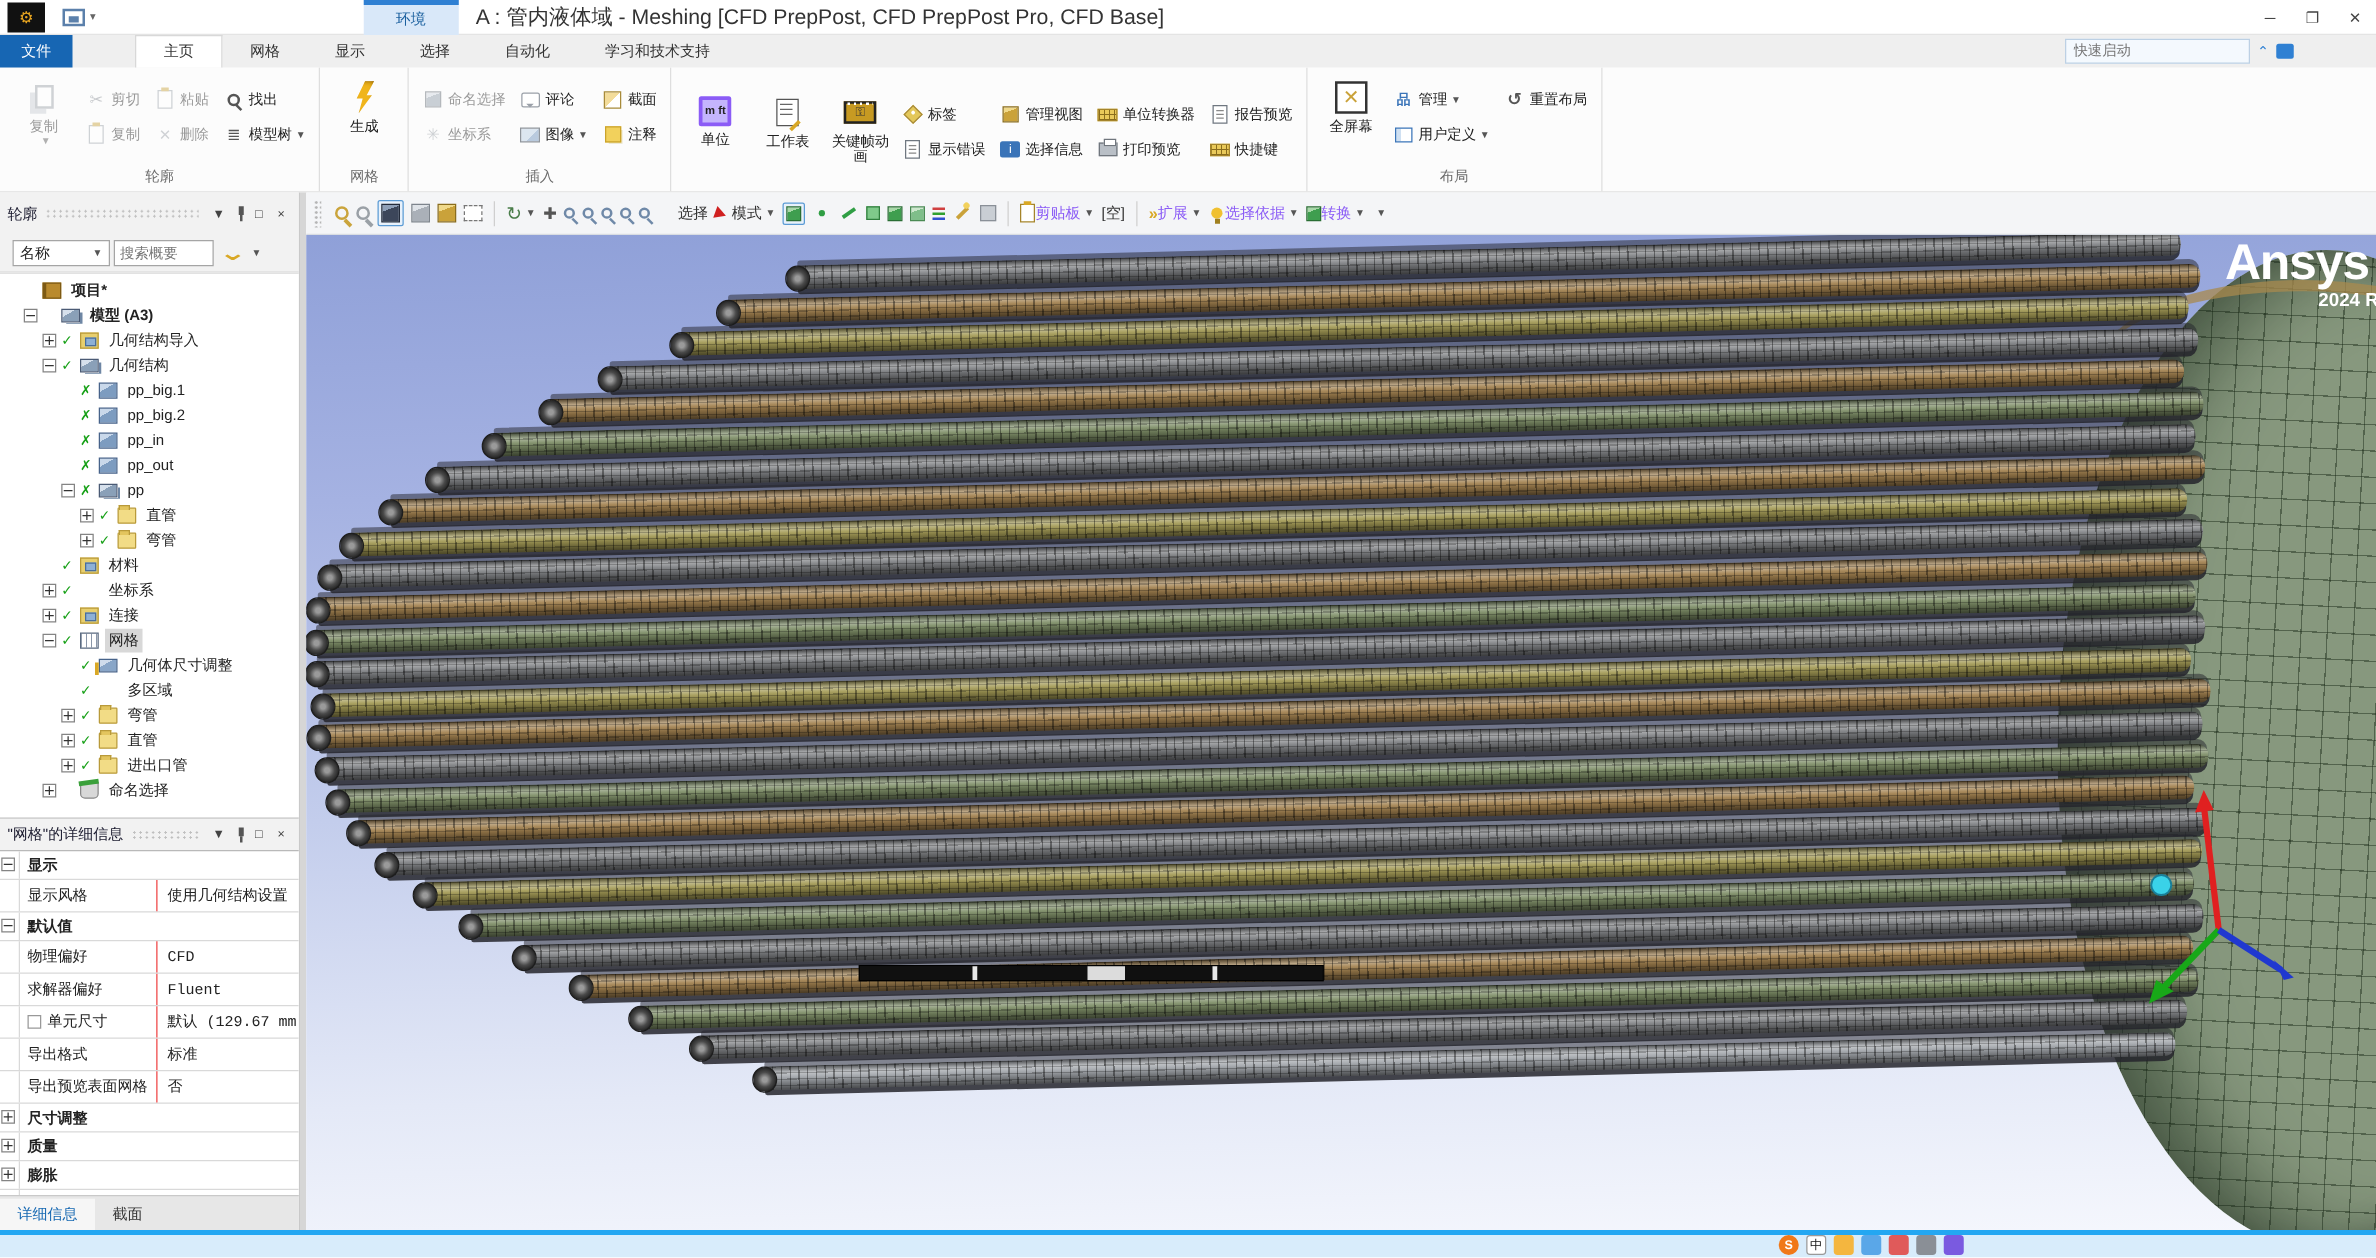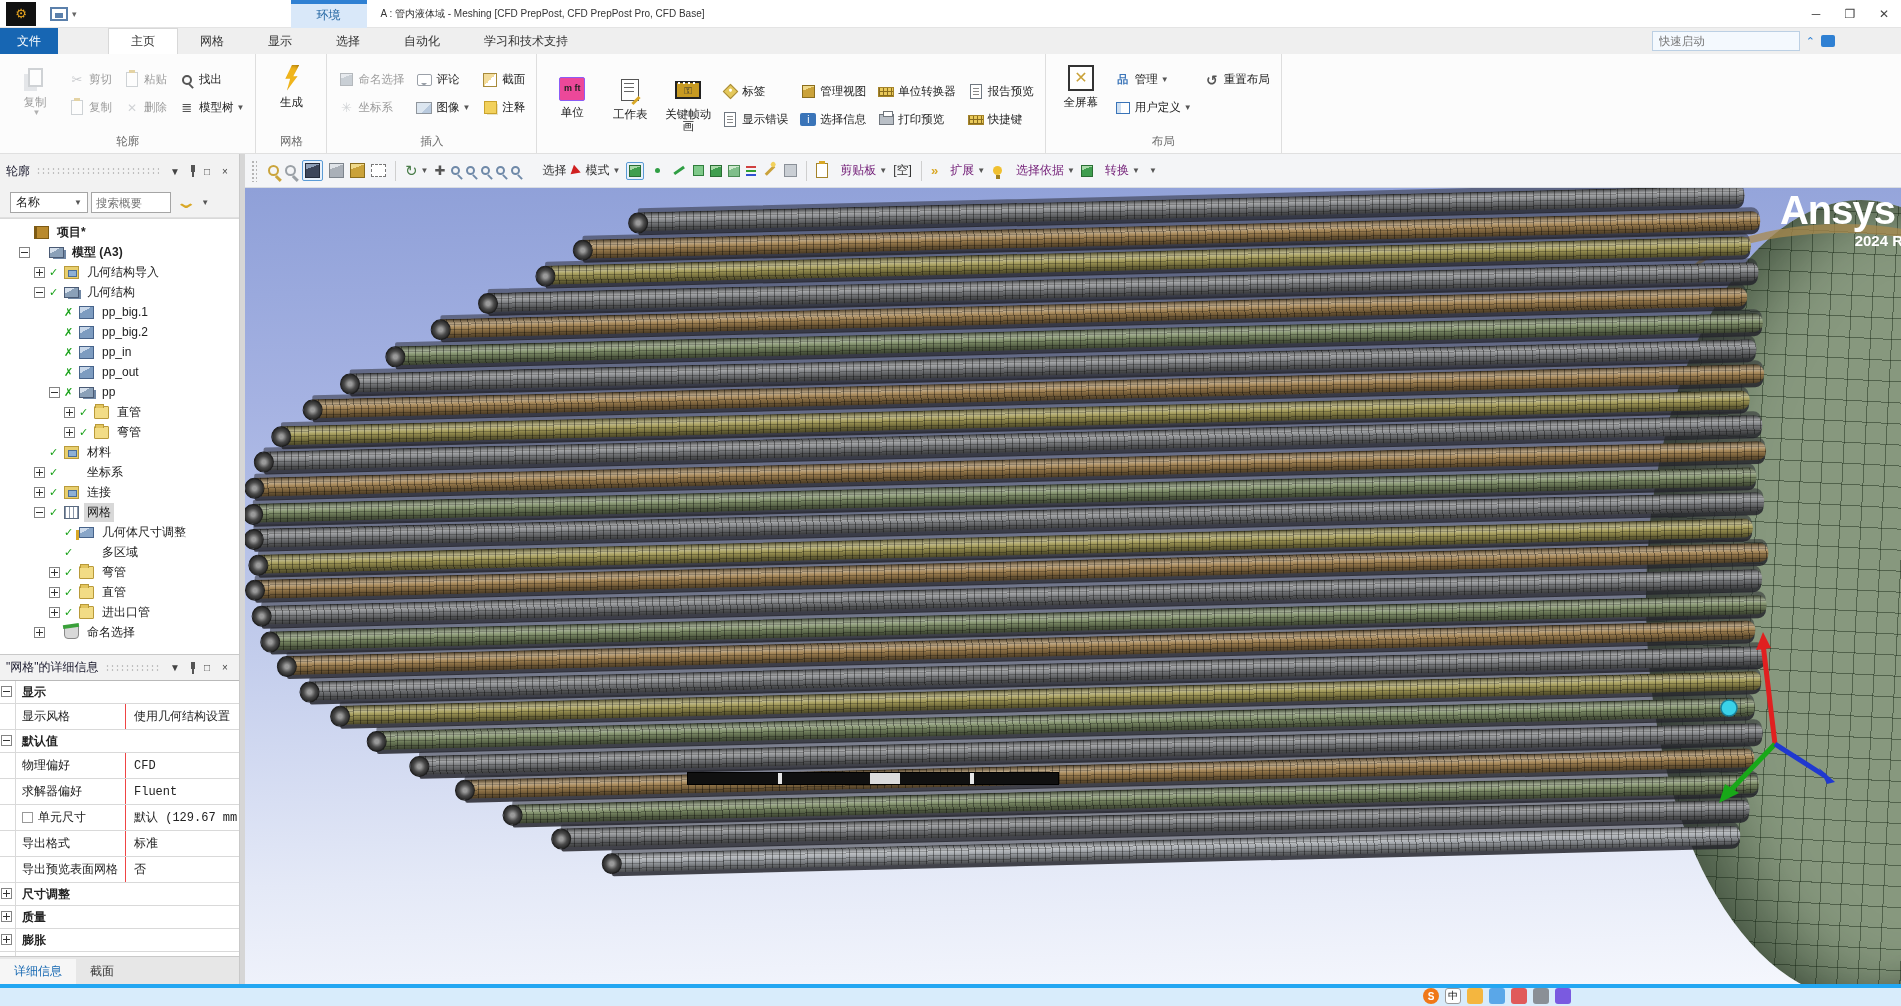--- a/index.html
+++ b/index.html
@@ -7,21 +7,21 @@
 body { font-family:"Liberation Sans","DejaVu Sans",sans-serif; font-size:12px; color:#222; background:#fff; }
 #app { position:relative; width:1901px; height:1006px; background:#fff; display:flex; flex-direction:column; }
 
 
 .titlebar { height:28px; display:flex; align-items:center; background:#fff; border-bottom:1px solid #e4e4e4; position:relative; flex:0 0 28px; }
 .app-logo { width:30px; height:24px; background:#111; margin:2px 4px 2px 6px; display:flex; align-items:center; justify-content:center; color:#e8a520; font-size:13px; }
 .tb-save { width:18px; height:14px; border:2px solid #5b80ab; margin-left:10px; position:relative; }
 .tb-save::after { content:""; position:absolute; left:3px; top:4px; width:8px; height:5px; background:#5b80ab; }
 .tb-caret { color:#666; font-size:9px; margin:0 4px; }
 .env-chip { margin-left:210px; height:28px; padding:0 26px; background:#d9e8f9; border-top:4px solid #2f80d3; color:#1a5f9e; display:flex; align-items:center; }
-.title-text { margin-left:14px; color:#333; font-size:10px; white-space:nowrap; }
+.title-text { margin-left:14px; color:#333; font-size:17px; white-space:nowrap; }
 .win-btns { position:absolute; right:0; top:0; height:28px; display:flex; }
 .win-btn { width:34px; height:28px; display:flex; align-items:center; justify-content:center; color:#444; font-size:12px; }
 
 
 .tabrow { height:26px; background:#efefef; display:flex; align-items:stretch; position:relative; flex:0 0 26px; }
 .file-btn { width:58px; background:#1766b3; color:#fff; display:flex; align-items:center; justify-content:center; }
 .tabs { display:flex; margin-left:14px;padding-left:36px; }
 .tab { padding:0 22px; display:flex; align-items:center; color:#333; }
 .tab.active { background:#fff; border:1px solid #d8d8d8; border-bottom:none; }
 .quick-launch { position:absolute; right:66px; top:3px; display:flex; align-items:center; }
@@ -75,21 +75,21 @@
 .ic-cubes { width:13px; height:13px; background:linear-gradient(160deg,#cfd6de 30%,#8d99a6 30%); border:1px solid #5f6770; }
 .ic-cubeg { width:13px; height:13px; background:linear-gradient(160deg,#f0d98a 30%,#caa23a 30%); border:1px solid #8a6d1d; }
 .ic-info { width:13px; height:13px; background:#3a74b8; color:#fff; border-radius:2px; font-size:10px; display:flex; align-items:center; justify-content:center; }
 .ic-print { width:15px; height:11px; background:#b9bfc6; border:1px solid #70767d; position:relative; }
 .ic-print::before { content:""; position:absolute; left:3px; top:-4px; width:8px; height:4px; background:#fff; border:1px solid #70767d; }
 .ic-kbd { width:16px; height:10px; background:#e9c95a; border:1px solid #a5842a; background-image:repeating-linear-gradient(90deg,#8a6d1d 0 1px,transparent 1px 4px),repeating-linear-gradient(0deg,#8a6d1d 0 1px,transparent 1px 4px); }
 .ic-full { width:26px; height:26px; border:2px solid #333; position:relative; background:#fff; display:flex; align-items:center; justify-content:center; color:#caa23a; font-weight:bold; font-size:16px; }
 .ic-user { width:14px; height:12px; border:1px solid #3a74b8; background:linear-gradient(90deg,#cfe0f2 35%,#fff 35%); }
 .g-reset { color:#555; font-size:14px; font-weight:bold; }
 .ic-manage { color:#3a74b8; font-size:11px; font-weight:bold; }
-.units-active { background:#ec4899; border:1px solid #8b5cf6; border-radius:2px; }
+.units-active { background:#c4b5fd; border:3px solid #8b5cf6; border-radius:2px; }
 
 
 .main { flex:1; display:flex; min-height:0; }
 .left-col { width:240px; flex:0 0 240px; display:flex; flex-direction:column; border-right:1px solid #c9c9c9; background:#f2f2f2; }
 .splitter { width:5px; flex:0 0 5px; background:#d6d6d6; }
 .right-col { flex:1; display:flex; flex-direction:column; min-width:0; }
 
 
 .phead { height:34px; display:flex; align-items:center; padding:0 6px; background:#f2f2f2; color:#1a1a2e; }
 .phead .dots { flex:1; height:8px; margin:0 6px; background-image:radial-gradient(#bfbfbf 1px,transparent 1.2px); background-size:5px 4px; background-position:0 0; }
@@ -172,21 +172,21 @@
 .gdot { width:5px; height:5px; border-radius:50%; background:#2f9e44; margin:5px; }
 .gline { width:12px; height:2.5px; background:#2f9e44; transform:rotate(-35deg); margin:6px 2px; }
 .gface { width:11px; height:11px; background:#7fc98a; border:1px solid #2f7e3c; }
 .gcube { width:12px; height:12px; background:linear-gradient(160deg,#a8d8a8 30%,#3f9e4f 30%); border:1px solid #2a6e34; }
 .gcube2 { width:12px; height:12px; background:linear-gradient(160deg,#cde8cd 30%,#7fbe8a 30%); border:1px solid #4a8a54; }
 .xyz { display:flex; flex-direction:column; }
 .xyz i { width:10px; height:2px; margin:1px 0; display:block; }
 .wand { width:12px; height:3px; background:#caa23a; transform:rotate(-45deg); position:relative; margin:6px 2px; }
 .wand::after { content:""; position:absolute; right:-3px; top:-3px; width:5px; height:5px; background:#f2d15c; border-radius:50%; }
 .graytool { width:13px; height:13px; background:#c9ced4; border:1px solid #8a9098; }
-.gt-label { margin-left:12px; white-space:nowrap; color:#701a75; }
+.gt-label { margin-left:0; white-space:nowrap; color:#8b5cf6; }
 .ic-clip2 { width:12px; height:15px; background:#fff; border:1px solid #a5842a; position:relative; }
 .ic-clip2::before { content:""; position:absolute; left:2px; top:-3px; width:6px; height:3px; background:#d9a826; }
 .ic-ext2 { color:#d9a826; font-weight:bold; font-size:13px; }
 .ic-bulb { width:9px; height:9px; background:#f0c030; border-radius:50%; position:relative; margin:0 2px; }
 .ic-bulb::after { content:""; position:absolute; left:2.5px; bottom:-4px; width:4px; height:4px; background:#a08020; }
 .ic-conv { width:12px; height:12px; background:linear-gradient(160deg,#a8d8a8 30%,#3f9e4f 30%); border:1px solid #2a6e34; }
 .gt-text2 { color:#333; white-space:nowrap; }
 
 
 .viewport { flex:1; position:relative; overflow:hidden; background:linear-gradient(178deg,#8fa0d8 0%,#a5b2e2 25%,#c3cdec 55%,#e4e9f7 82%,#f5f7fd 100%); }

